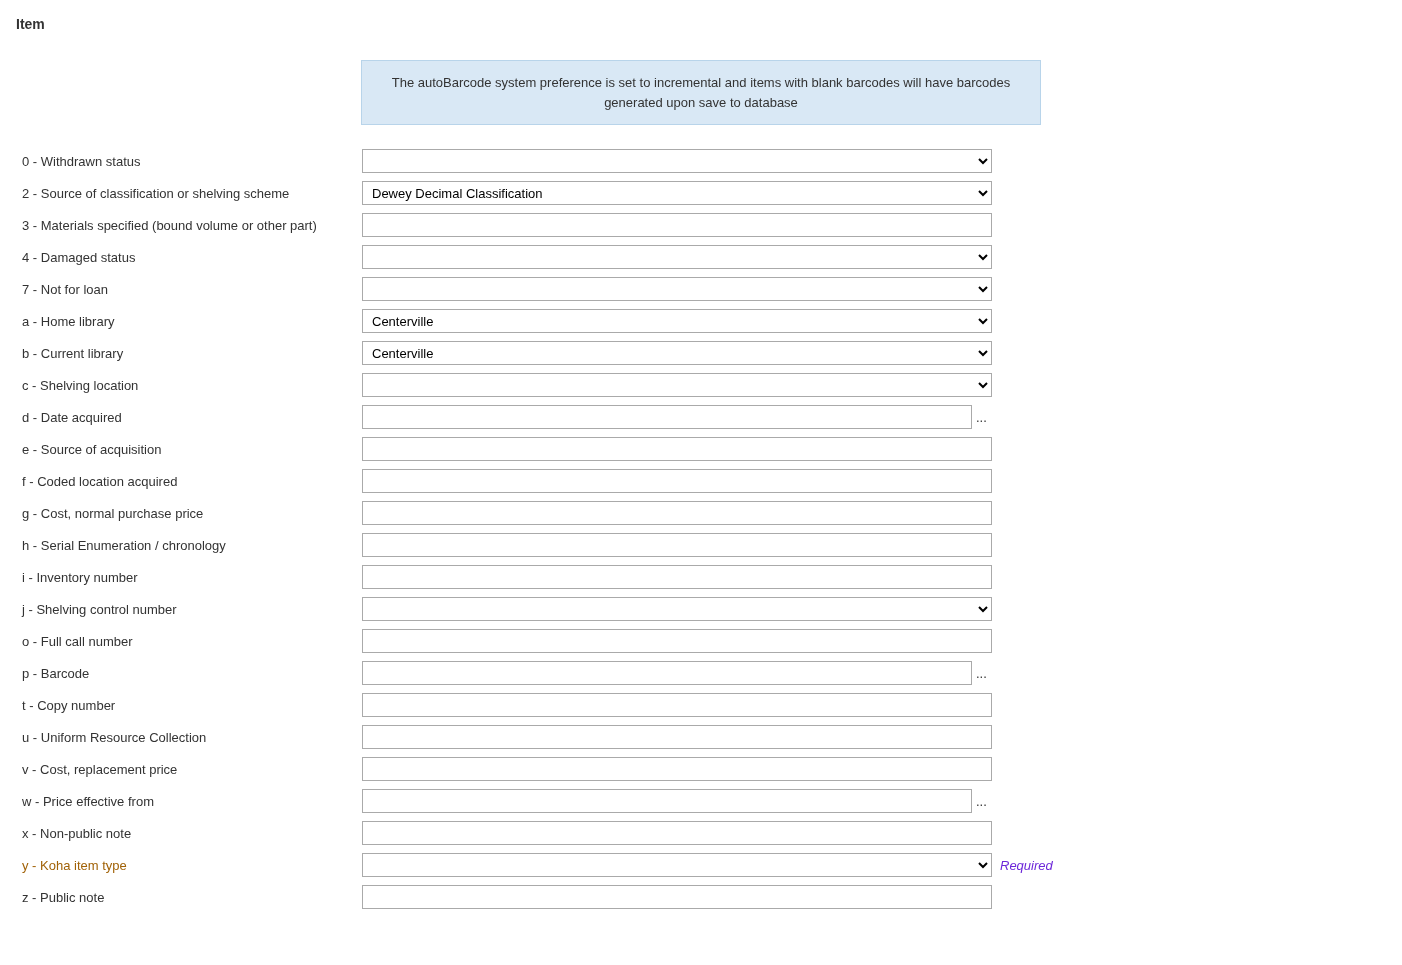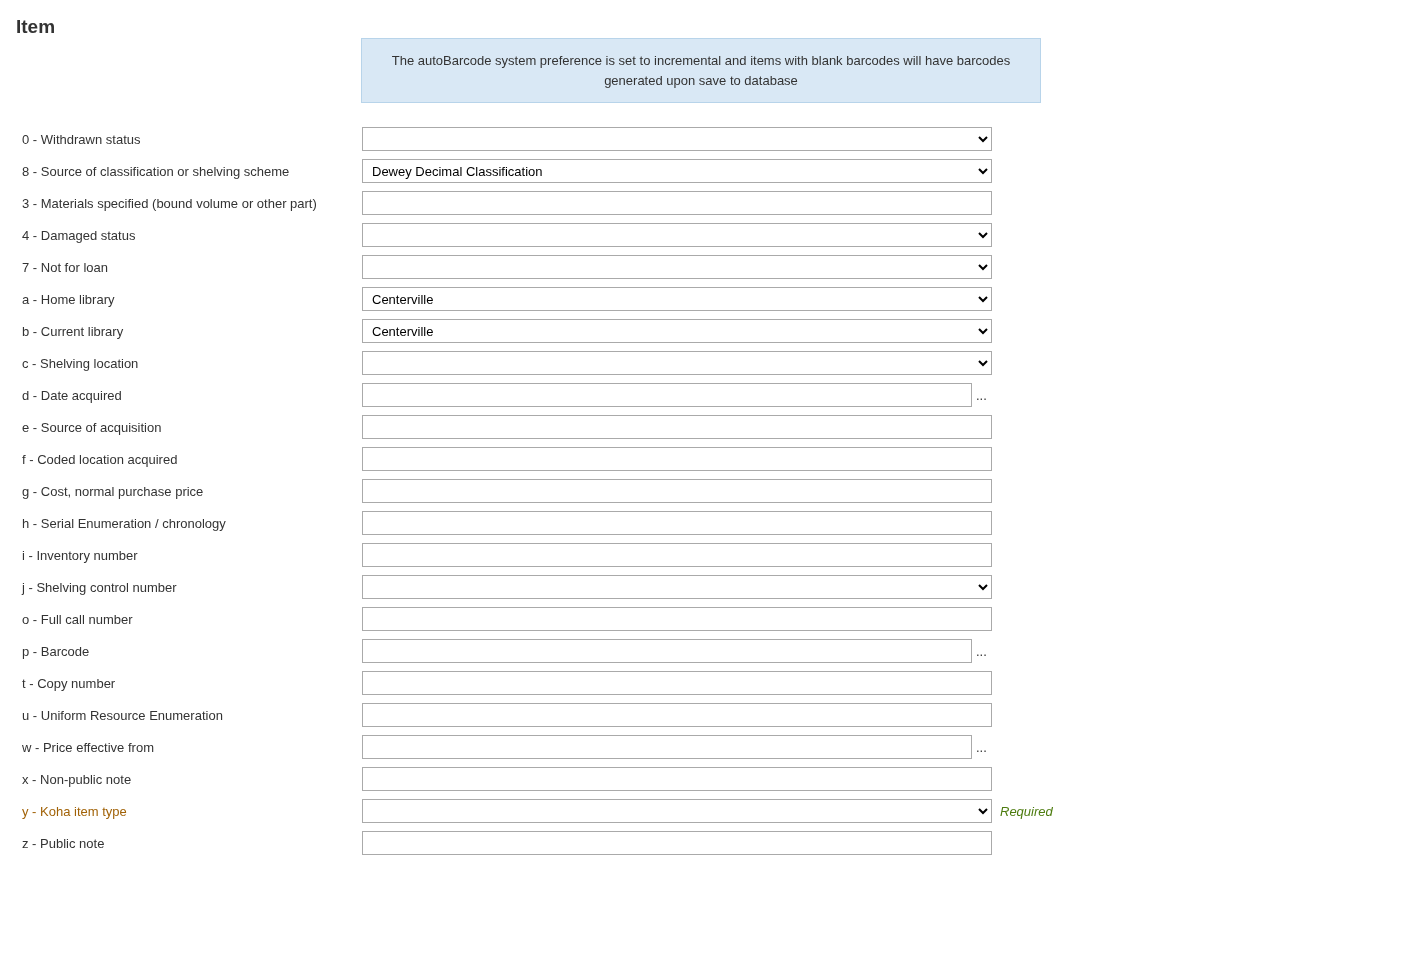--- a/index.html
+++ b/index.html
@@ -4,23 +4,23 @@
   <style>
     * { box-sizing: border-box; margin: 0; padding: 0; }
     body {
       font-family: Arial, sans-serif;
       font-size: 13px;
       background: #fff;
       color: #333;
       padding: 16px;
     }
     h2 {
-      font-size: 19px;
+      font-size: 14px;
       font-weight: bold;
-      margin-bottom: 0;
+      margin-bottom: 28px;
       color: #333;
     }
     .info-banner {
       background: #d9e8f5;
       border: 1px solid #b8d4ea;
       padding: 12px 22px;
       text-align: center;
       margin: 0 auto 20px auto;
       max-width: 680px;
       font-size: 13px;
@@ -67,41 +67,41 @@
     }
     .field-with-dots input[type="text"] {
       width: 610px !important;
     }
     .dots {
       font-size: 13px;
       color: #333;
       margin-left: 4px;
     }
     .required-label {
-      color: #4d7c0f;
+      color: #6d28d9;
       font-size: 13px;
       margin-left: 8px;
       font-style: italic;
     }
   </style>
 </head>
 <body>
 
 <h2>Item</h2>
 
 <div class="info-banner">The autoBarcode system preference is set to incremental and items with blank barcodes will have barcodes generated upon save to database</div>
 
 <table class="form-table">
   <tbody id="form-rows">
   <tr>
         <td class="label">0 - Withdrawn status</td>
         <td class="field"><select><option value=""></option></select></td>
       </tr>
       <tr>
-        <td class="label">8 - Source of classification or shelving scheme</td>
+        <td class="label">2 - Source of classification or shelving scheme</td>
         <td class="field"><select><option value="Dewey Decimal Classification">Dewey Decimal Classification</option></select></td>
       </tr>
       <tr>
         <td class="label">3 - Materials specified (bound volume or other part)</td>
         <td class="field"><input type="text" style=""></td>
       </tr>
       <tr>
         <td class="label">4 - Damaged status</td>
         <td class="field"><select><option value=""></option></select></td>
       </tr>
@@ -165,21 +165,25 @@
             <input type="text" style="">
             <span class="dots">...</span>
           </div>
         </td>
       </tr>
       <tr>
         <td class="label">t - Copy number</td>
         <td class="field"><input type="text" style=""></td>
       </tr>
       <tr>
-        <td class="label">u - Uniform Resource Enumeration</td>
+        <td class="label">u - Uniform Resource Collection</td>
+        <td class="field"><input type="text" style=""></td>
+      </tr>
+      <tr>
+        <td class="label">v - Cost, replacement price</td>
         <td class="field"><input type="text" style=""></td>
       </tr>
       <tr>
         <td class="label">w - Price effective from</td>
         <td class="field">
           <div class="field-with-dots">
             <input type="text" style="">
             <span class="dots">...</span>
           </div>
         </td>

